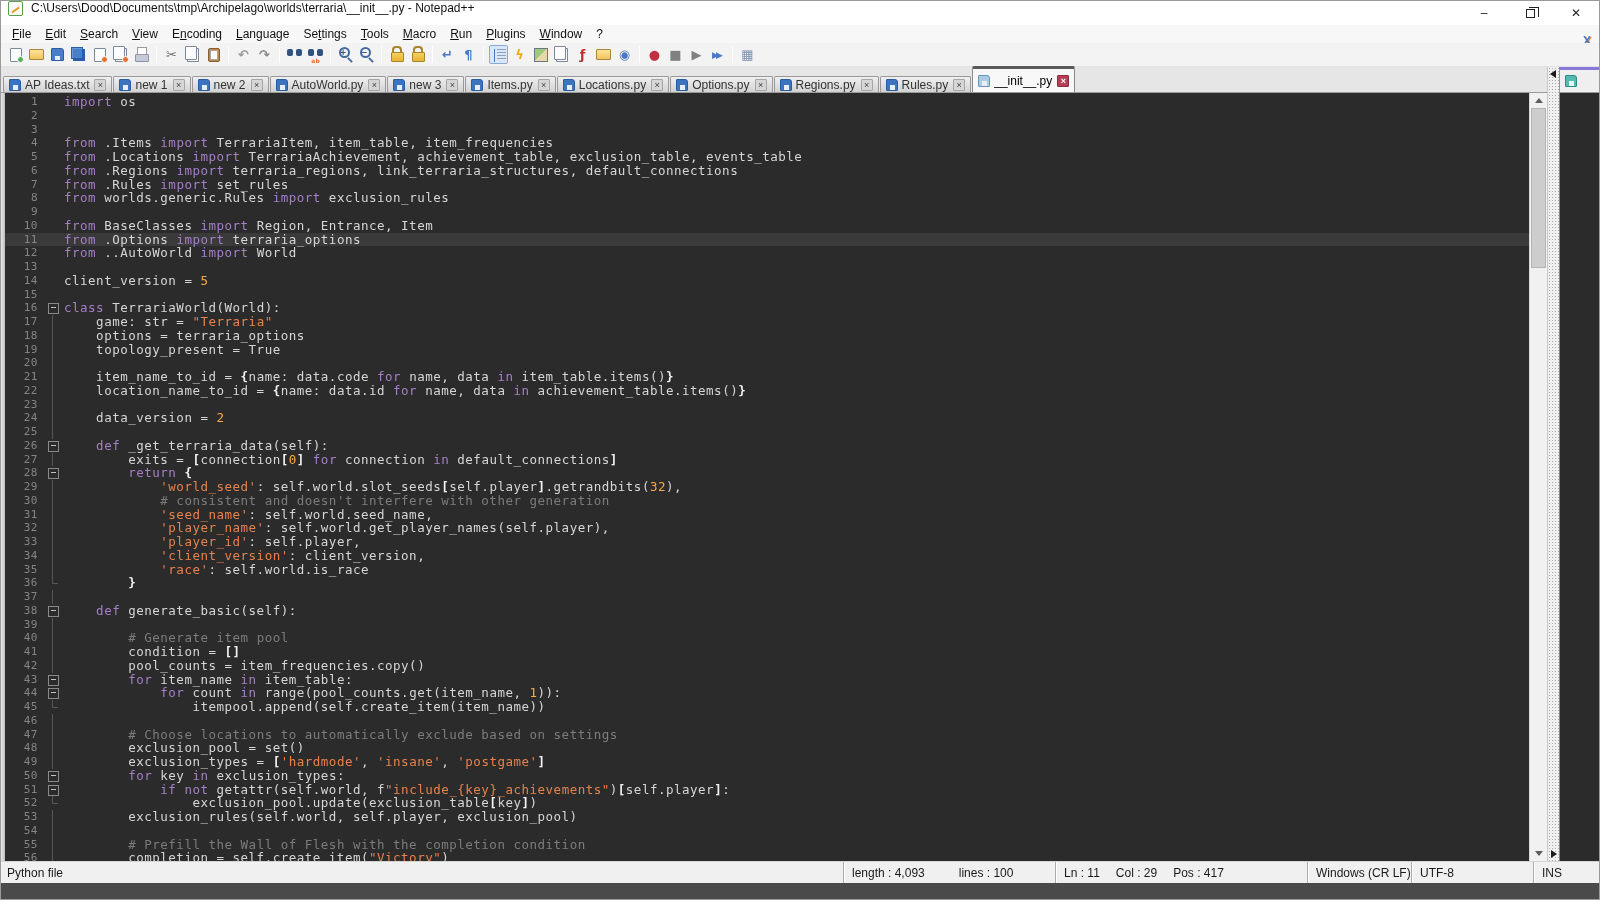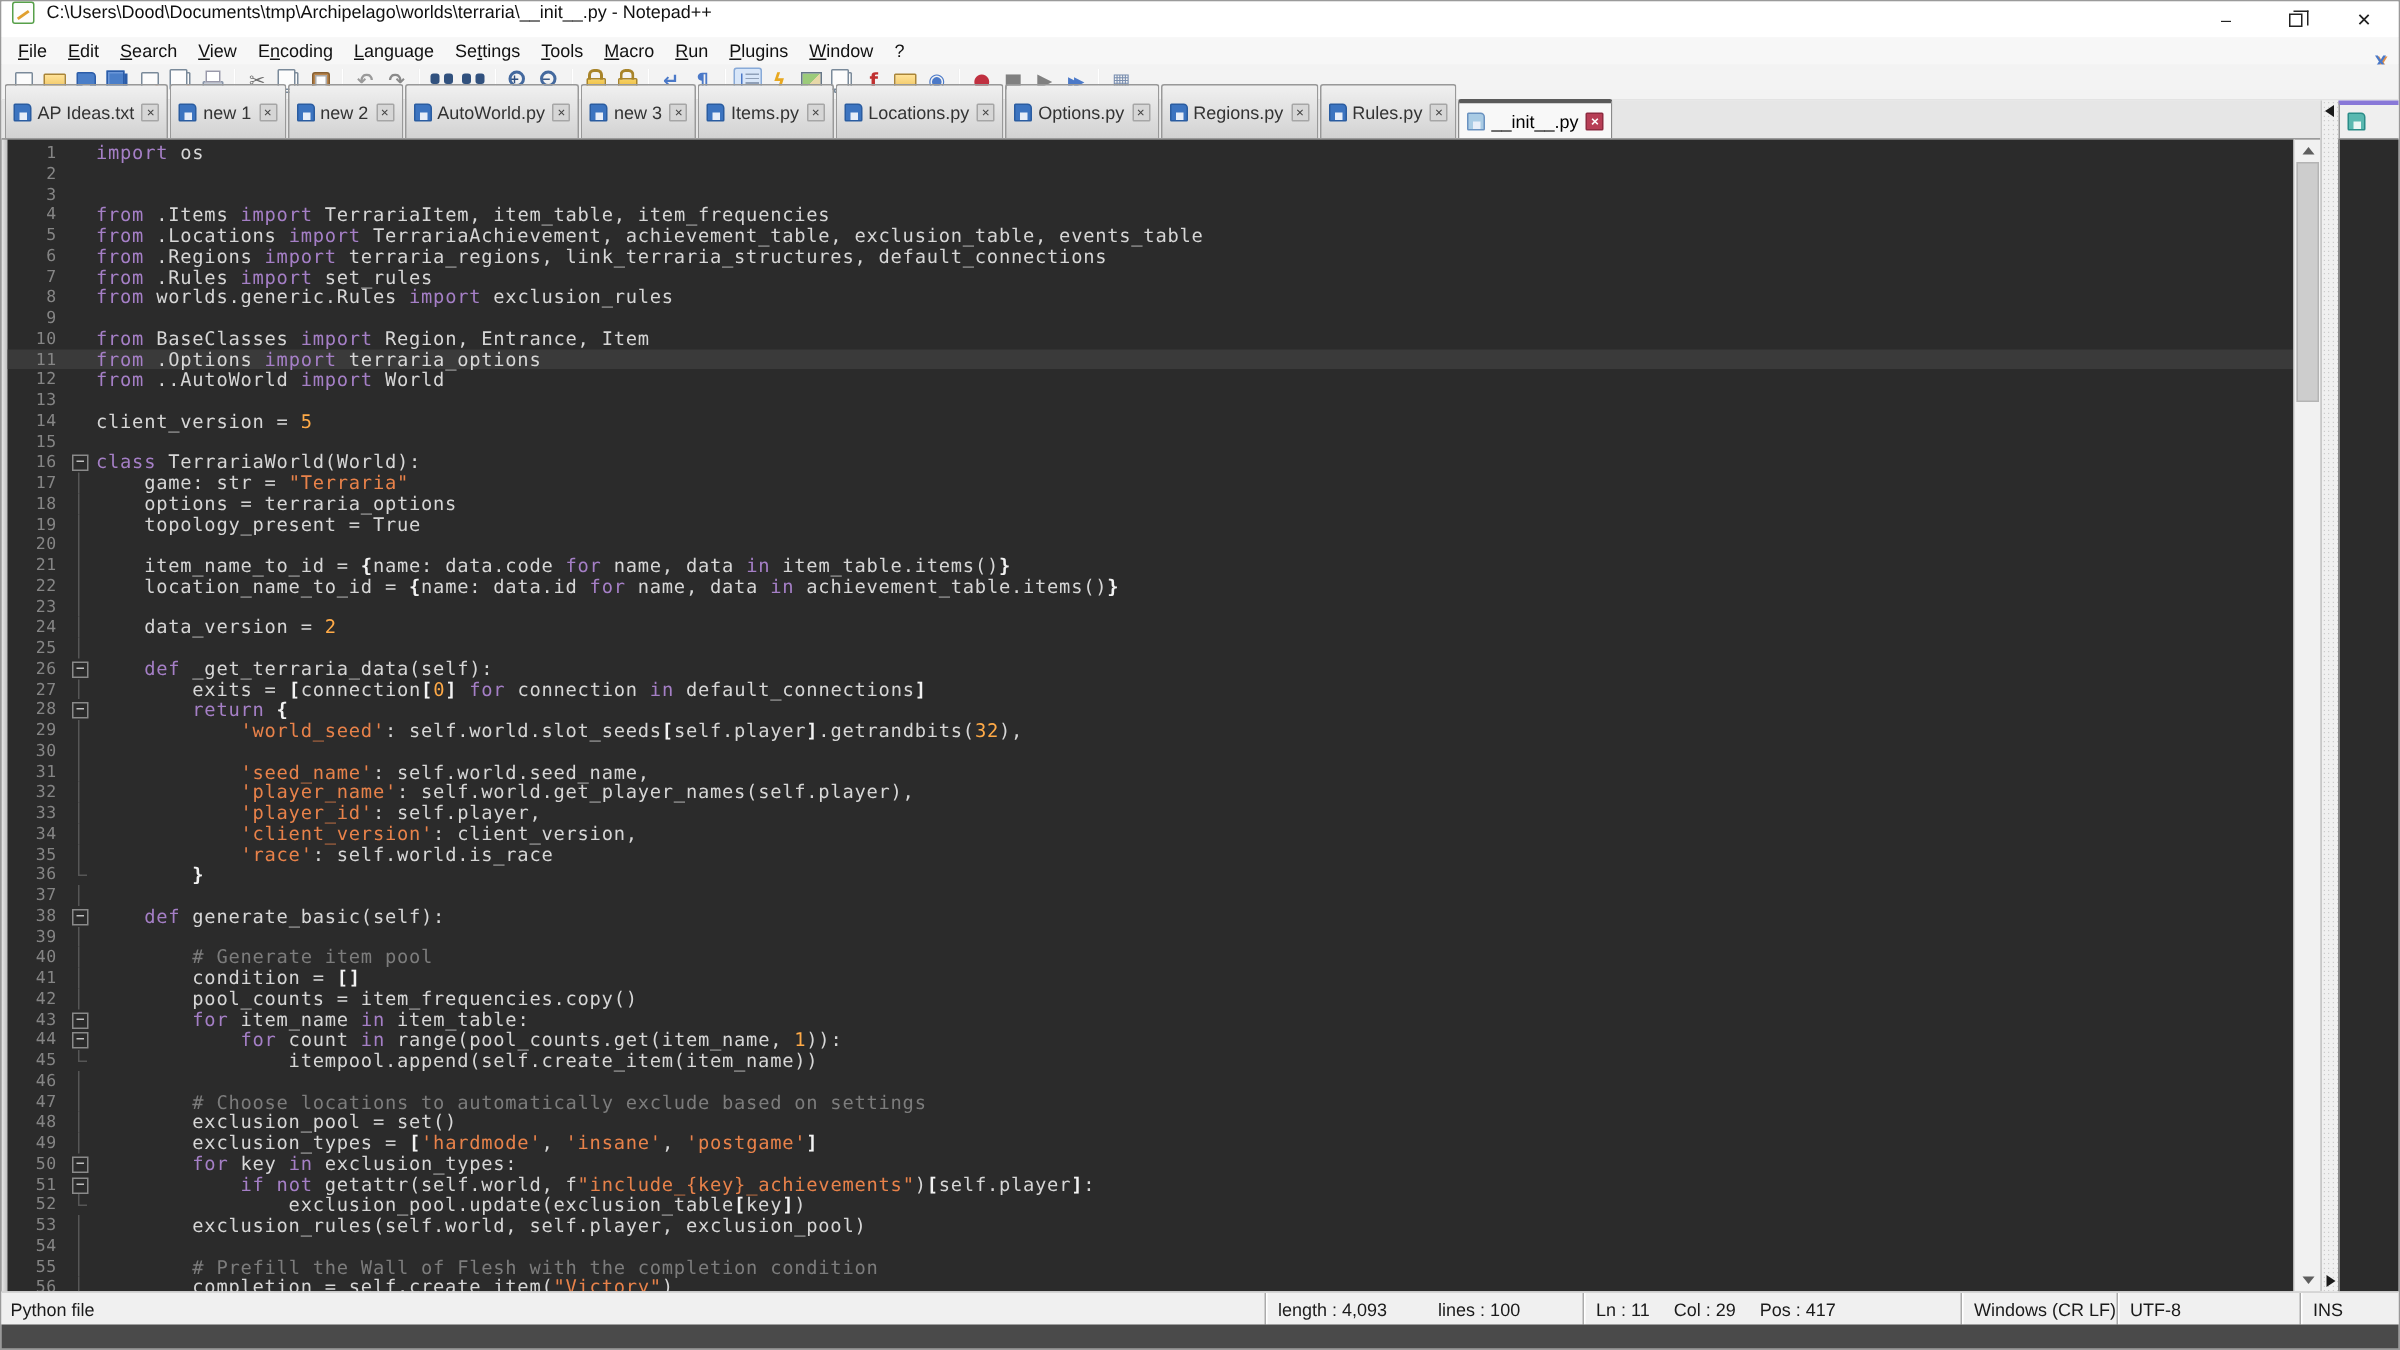--- a/index.html
+++ b/index.html
@@ -47,21 +47,21 @@
   .lock::after { content:""; width:11px; height:8px; background:linear-gradient(#F6D060,#E8B230); border:1px solid #A8842A; border-radius:1px; position:absolute; bottom:2px; left:4px; }
   .ind::before { content:""; width:9px; height:11px; background:repeating-linear-gradient(to bottom,#8FA0B8 0 1px,transparent 1px 3px); margin-left:5px; }
   .ind::after { content:""; position:absolute; left:4px; top:3px; width:1px; height:13px; background:#4B79C8; }
   .map::before { content:""; width:12px; height:12px; border:1px solid #667788; background:linear-gradient(135deg,#9CCB7A 0 50%,#E8D8A8 50% 100%); }
   .pressed { background:#D8E6F8; border:1px solid #88AAD8; border-radius:2px; }
   .g-bold { font-weight:bold; }
   .g-ff { letter-spacing:-3px; font-size:9px; padding-right:3px; }
 
   
   .tabbar { position:absolute; top:66px; left:0; width:1546px; height:26px; background:#E6E6E6; border-bottom:1px solid #9A9A9A; display:flex; align-items:flex-end; padding-left:2px; }
-  .tab { height:36px; margin-right:1px; display:flex; align-items:center; padding:0 5px; background:linear-gradient(#F0F0F0,#D2D2D2); border:1px solid #999; border-bottom:none; border-radius:2px 2px 0 0; font-size:12px; color:#333; flex:none; }
+  .tab { height:16px; margin-right:1px; display:flex; align-items:center; padding:0 5px; background:linear-gradient(#F0F0F0,#D2D2D2); border:1px solid #999; border-bottom:none; border-radius:2px 2px 0 0; font-size:12px; color:#333; flex:none; }
   .tab.active { height:26px; background:#F8F8F8; border-color:#8A8A8A; border-top:3px solid #5A5A5A; color:#000; position:relative; z-index:2; }
   .tfl { width:12px; height:12px; background:#3C74C0; border:1px solid #2A5CA0; border-radius:1px 3px 1px 1px; position:relative; margin-right:4px; flex:none; }
   .tfl::after { content:""; position:absolute; left:3px; bottom:0; width:5px; height:5px; background:#E8EEF8; }
   .tab.active .tfl { background:#A9CBE4; border-color:#6A92C0; }
   .tlabel { margin-right:5px; white-space:nowrap; }
   .tclose { width:12px; height:12px; background:#D6D6D6; border:1px solid #A6A6A6; border-radius:1px; font-size:9px; line-height:10px; text-align:center; color:#444; flex:none; }
   .tab.active .tclose { background:#B73E56; border-color:#8E2B40; color:#FFF; font-weight:bold; }
 
   
   .editor-wrap { position:absolute; top:92px; left:0; width:1546px; bottom:38px; display:flex; background:#2B2B2B; }
@@ -276,21 +276,21 @@
         <div class="cl"><span class="lnum">20</span><span class="fold ln"></span><span class="ctext"></span></div>
         <div class="cl"><span class="lnum">21</span><span class="fold ln"></span><span class="ctext"><span class="tk-d">    item_name_to_id = </span><span class="tk-br">{</span><span class="tk-d">name: data.code </span><span class="tk-kw">for</span><span class="tk-d"> name, data </span><span class="tk-kw">in</span><span class="tk-d"> item_table.items()</span><span class="tk-br">}</span></span></div>
         <div class="cl"><span class="lnum">22</span><span class="fold ln"></span><span class="ctext"><span class="tk-d">    location_name_to_id = </span><span class="tk-br">{</span><span class="tk-d">name: data.id </span><span class="tk-kw">for</span><span class="tk-d"> name, data </span><span class="tk-kw">in</span><span class="tk-d"> achievement_table.items()</span><span class="tk-br">}</span></span></div>
         <div class="cl"><span class="lnum">23</span><span class="fold ln"></span><span class="ctext"></span></div>
         <div class="cl"><span class="lnum">24</span><span class="fold ln"></span><span class="ctext"><span class="tk-d">    data_version = </span><span class="tk-num">2</span></span></div>
         <div class="cl"><span class="lnum">25</span><span class="fold ln"></span><span class="ctext"></span></div>
         <div class="cl"><span class="lnum">26</span><span class="fold box"></span><span class="ctext"><span class="tk-d">    </span><span class="tk-kw">def</span><span class="tk-d"> _get_terraria_data(self):</span></span></div>
         <div class="cl"><span class="lnum">27</span><span class="fold ln"></span><span class="ctext"><span class="tk-d">        exits = </span><span class="tk-br">[</span><span class="tk-d">connection</span><span class="tk-br">[</span><span class="tk-num">0</span><span class="tk-br">]</span><span class="tk-d"> </span><span class="tk-kw">for</span><span class="tk-d"> connection </span><span class="tk-kw">in</span><span class="tk-d"> default_connections</span><span class="tk-br">]</span></span></div>
         <div class="cl"><span class="lnum">28</span><span class="fold box"></span><span class="ctext"><span class="tk-d">        </span><span class="tk-kw">return</span><span class="tk-d"> </span><span class="tk-br">{</span></span></div>
         <div class="cl"><span class="lnum">29</span><span class="fold ln"></span><span class="ctext"><span class="tk-d">            </span><span class="tk-str">'world_seed'</span><span class="tk-d">: self.world.slot_seeds</span><span class="tk-br">[</span><span class="tk-d">self.player</span><span class="tk-br">]</span><span class="tk-d">.getrandbits(</span><span class="tk-num">32</span><span class="tk-d">),</span></span></div>
-        <div class="cl"><span class="lnum">30</span><span class="fold ln"></span></div>
+        <div class="cl"><span class="lnum">30</span><span class="fold ln"></span><span class="ctext"><span class="tk-d">            </span><span class="tk-com"># consistent and doesn't interfere with other generation</span></span></div>
         <div class="cl"><span class="lnum">31</span><span class="fold ln"></span><span class="ctext"><span class="tk-d">            </span><span class="tk-str">'seed_name'</span><span class="tk-d">: self.world.seed_name,</span></span></div>
         <div class="cl"><span class="lnum">32</span><span class="fold ln"></span><span class="ctext"><span class="tk-d">            </span><span class="tk-str">'player_name'</span><span class="tk-d">: self.world.get_player_names(self.player),</span></span></div>
         <div class="cl"><span class="lnum">33</span><span class="fold ln"></span><span class="ctext"><span class="tk-d">            </span><span class="tk-str">'player_id'</span><span class="tk-d">: self.player,</span></span></div>
         <div class="cl"><span class="lnum">34</span><span class="fold ln"></span><span class="ctext"><span class="tk-d">            </span><span class="tk-str">'client_version'</span><span class="tk-d">: client_version,</span></span></div>
         <div class="cl"><span class="lnum">35</span><span class="fold ln"></span><span class="ctext"><span class="tk-d">            </span><span class="tk-str">'race'</span><span class="tk-d">: self.world.is_race</span></span></div>
         <div class="cl"><span class="lnum">36</span><span class="fold end"></span><span class="ctext"><span class="tk-d">        </span><span class="tk-br">}</span></span></div>
         <div class="cl"><span class="lnum">37</span><span class="fold ln"></span><span class="ctext"></span></div>
         <div class="cl"><span class="lnum">38</span><span class="fold box"></span><span class="ctext"><span class="tk-d">    </span><span class="tk-kw">def</span><span class="tk-d"> generate_basic(self):</span></span></div>
         <div class="cl"><span class="lnum">39</span><span class="fold ln"></span><span class="ctext"></span></div>
         <div class="cl"><span class="lnum">40</span><span class="fold ln"></span><span class="ctext"><span class="tk-d">        </span><span class="tk-com"># Generate item pool</span></span></div>

